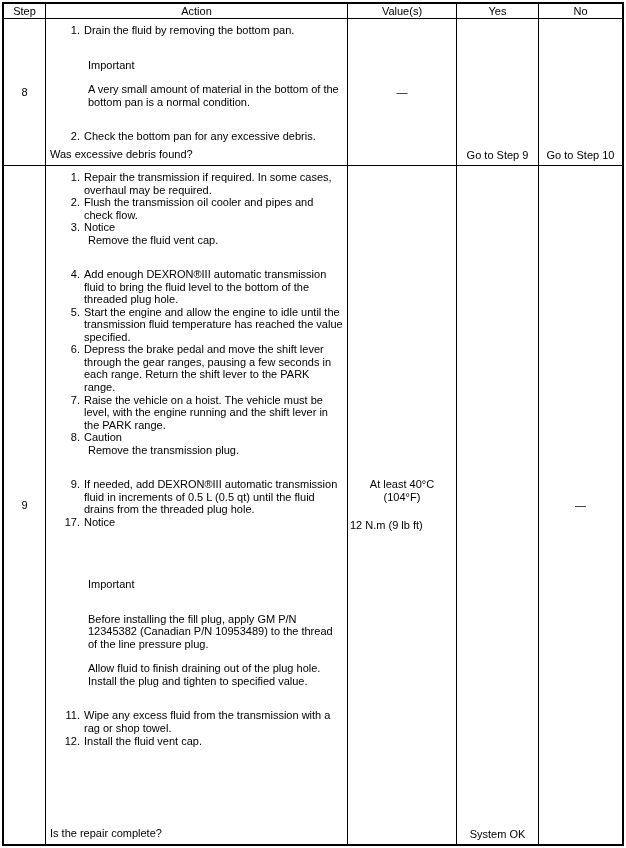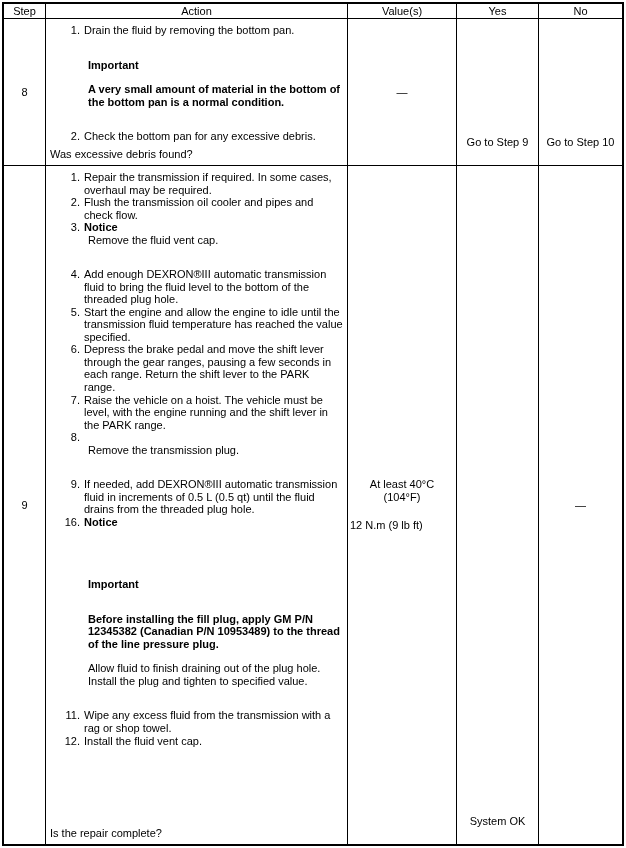--- a/index.html
+++ b/index.html
@@ -30,33 +30,33 @@
   }
   .step-cell{display:flex;align-items:center;justify-content:center;}
   .action-cell{
     display:flex;flex-direction:column;
     padding:5px 4px 2px 12px;
   }
   .item{display:flex;}
   .num{width:22px;flex:none;text-align:right;}
   .txt{margin-left:4px;flex:1;}
   .indent{margin-left:30px;padding-right:2px;}
-  .b{font-weight:bold;}
+  .b{font-weight:normal;}
   .mt-sm{margin-top:12px;}
   .mt-md{margin-top:22px;}
   .mt-lg{}
   .mt-xl{margin-top:50px;}
   .question{margin-top:auto;padding:4px 2px 2px 0;margin-left:-8px;}
   .values-cell{
     display:flex;flex-direction:column;align-items:flex-start;justify-content:center;
     text-align:center;padding:2px;
   }
   .values-cell .val2{margin-top:16px;}
   .center-cell{display:flex;align-items:center;justify-content:center;text-align:center;}
-  .bottom-cell{display:flex;align-items:flex-end;justify-content:center;text-align:center;padding-bottom:16px;}
+  .bottom-cell{display:flex;align-items:flex-end;justify-content:center;text-align:center;padding-bottom:3px;}
 </style>
 </head>
 <body>
 
 <div class="doc-table">
 
   <div class="cell th">Step</div>
   <div class="cell th">Action</div>
   <div class="cell th">Value(s)</div>
   <div class="cell th">Yes</div>
@@ -116,28 +116,29 @@
     <div class="item">
       <span class="num">6.</span>
       <span class="txt">Depress the brake pedal and move the shift lever through the gear ranges, pausing a few seconds in each range. Return the shift lever to the PARK range.</span>
     </div>
     <div class="item">
       <span class="num">7.</span>
       <span class="txt">Raise the vehicle on a hoist. The vehicle must be level, with the engine running and the shift lever in the PARK range.</span>
     </div>
     <div class="item">
       <span class="num">8.</span>
+      <span class="txt b">Caution</span>
     </div>
     <div class="indent mt-lg">Remove the transmission plug.</div>
     <div class="item mt-md">
       <span class="num">9.</span>
       <span class="txt">If needed, add DEXRON®III automatic transmission fluid in increments of 0.5 L (0.5 qt) until the fluid drains from the threaded plug hole.</span>
     </div>
     <div class="item">
-      <span class="num">16.</span>
+      <span class="num">17.</span>
       <span class="txt b">Notice</span>
     </div>
     <div class="indent b mt-xl">Important</div>
     <div class="indent b mt-md">Before installing the fill plug, apply GM P/N 12345382 (Canadian P/N 10953489) to the thread of the line pressure plug.</div>
     <div class="indent mt-sm">Allow fluid to finish draining out of the plug hole. Install the plug and tighten to specified value.</div>
     <div class="item mt-md">
       <span class="num">11.</span>
       <span class="txt">Wipe any excess fluid from the transmission with a rag or shop towel.</span>
     </div>
     <div class="item">

